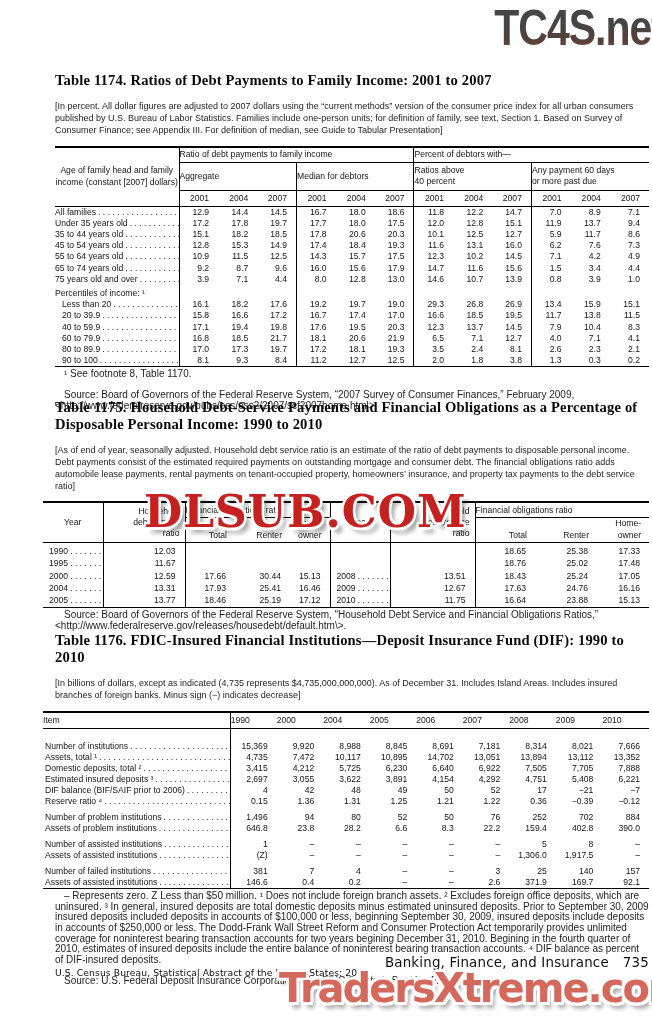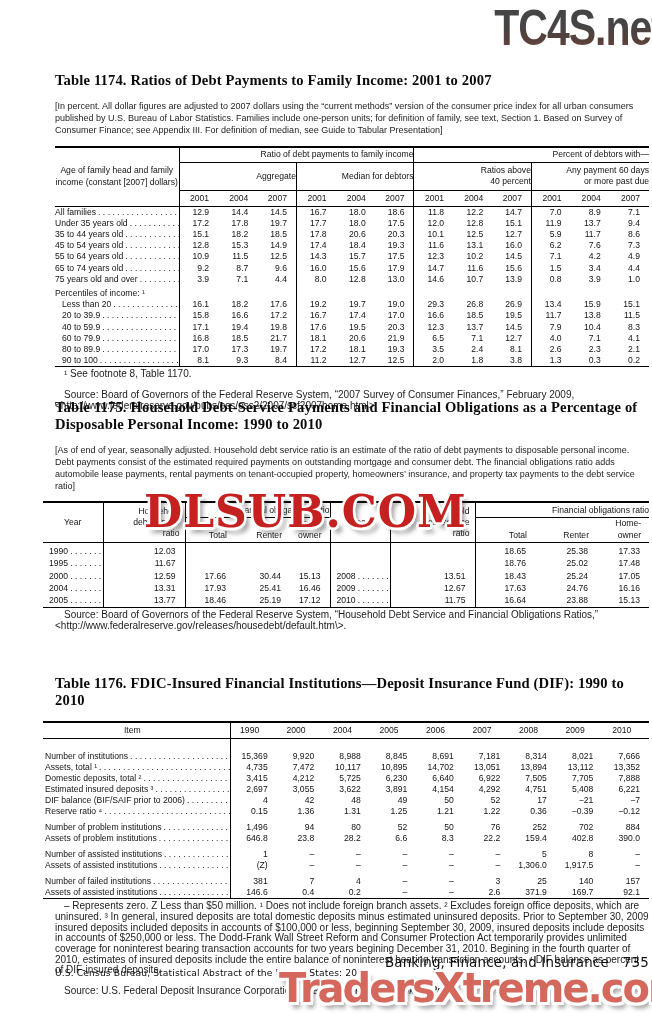--- a/index.html
+++ b/index.html
@@ -12,21 +12,21 @@
   .title{
     font-family:"Liberation Serif",serif;font-weight:700;
     font-size:14.6px;line-height:17px;letter-spacing:.15px;color:#0b0b0b;
   }
   .note{font-size:9px;line-height:11.8px;margin-top:4px;color:#1d1d1d}
   .fnote{font-size:10px;line-height:10.7px;color:#1d1d1d;text-indent:9px}
   .src{margin-top:2px}
 
   table{border-collapse:collapse;table-layout:fixed;margin-top:4px}
   th,td{font-size:8.6px;line-height:11.2px;font-weight:400;padding:0;vertical-align:bottom;color:#141414}
-  thead th{vertical-align:middle;text-align:right;font-weight:400}
+  thead th{vertical-align:middle;text-align:left;font-weight:400}
   td.num{text-align:right;padding-right:9px;white-space:nowrap}
   .lblwrap{display:flex;align-items:baseline;overflow:hidden}
   .txt{white-space:nowrap}
   .dots{flex:1;overflow:hidden;white-space:nowrap;margin-left:2px}
   .dots::after{content:". . . . . . . . . . . . . . . . . . . . . . . . . . . . . . . . . . . . . . . ."}
   tr.bold td,tr.bold .txt{font-weight:400}
   .ind .lblwrap{padding-left:7px}
   tr.gap td{padding-top:5px}
   .pre{white-space:pre-line}
 
@@ -56,21 +56,21 @@
   .t1175 .bl{border-left:1px solid #000}
   .t1175 .blk{border-left:1.5px solid #000}
   .t1175 td:nth-child(2),.t1175 td:nth-child(3),.t1175 td:nth-child(7),.t1175 td:nth-child(8){border-left:1px solid #000}
   .t1175 td:nth-child(6){border-left:1.5px solid #000}
   .t1175 td{line-height:12.4px}
   .t1175 td.ylbl .lblwrap{padding-left:6px}
   .t1175 tbody tr:first-child td{padding-top:2px}
 
   
   .t1176{width:606px;margin-left:-12px;border-top:2px solid #000;border-bottom:1.8px solid #000}
-  .t1176 tr.h1 th{height:15px;border-bottom:1px solid #000;text-align:center;padding-right:8px}
+  .t1176 tr.h1 th{height:15px;border-bottom:1px solid #000;text-align:left;padding-right:8px}
   .t1176 th.item{text-align:center}
   .t1176 td:nth-child(2){border-left:1px solid #000}
   .t1176 th.item{border-right:1px solid #000}
   .t1176 td{line-height:11px}
   .t1176 .lblwrap{padding-left:2px}
   .t1176 tbody tr:first-child td{padding-top:12px}
 
   
   .chapterline{
     position:absolute;top:955px;left:55px;width:594px;text-align:right;
@@ -593,22 +593,23 @@
           <td class="num">16.64</td>
           <td class="num">23.88</td>
           <td class="num">15.13</td>
         </tr>
       </tbody>
   </table>
 
   <p class="fnote src">Source: Board of Governors of the Federal Reserve System, “Household Debt Service and Financial Obligations Ratios,” &lt;http://www.federalreserve.gov/releases/housedebt/default.htm\&gt;.</p>
 </section>
 
-<section class="sec" style="top:663px">
+<section class="sec" style="top:620px">
   <h2 class="title">Table 1176. FDIC-Insured Financial Institutions—Deposit Insurance Fund (DIF): 1990 to 2010</h2>
+  <p class="note">[In billions of dollars, except as indicated (4,735 represents $4,735,000,000,000). As of December 31. Includes Island Areas. Includes insured branches of foreign banks. Minus sign (−) indicates decrease]</p>
 
   <table class="t1176">
     <colgroup>
       <col style="width:187px">
       <col span="9" style="width:46.5px">
     </colgroup>
     <thead>
       <tr class="h1">
         <th class="item">Item</th>
         <th>1990</th>

